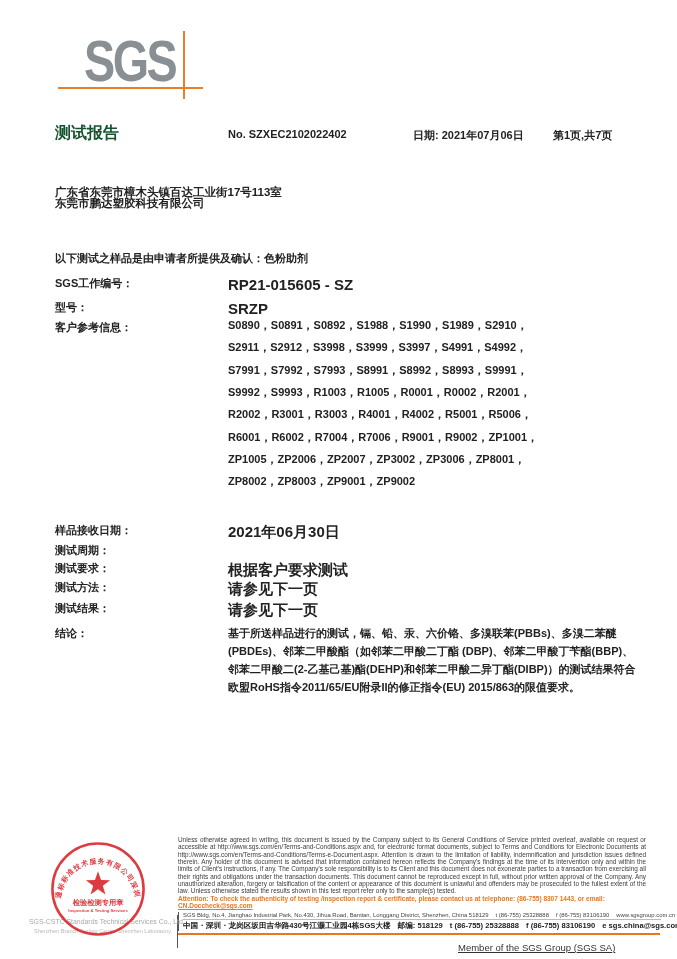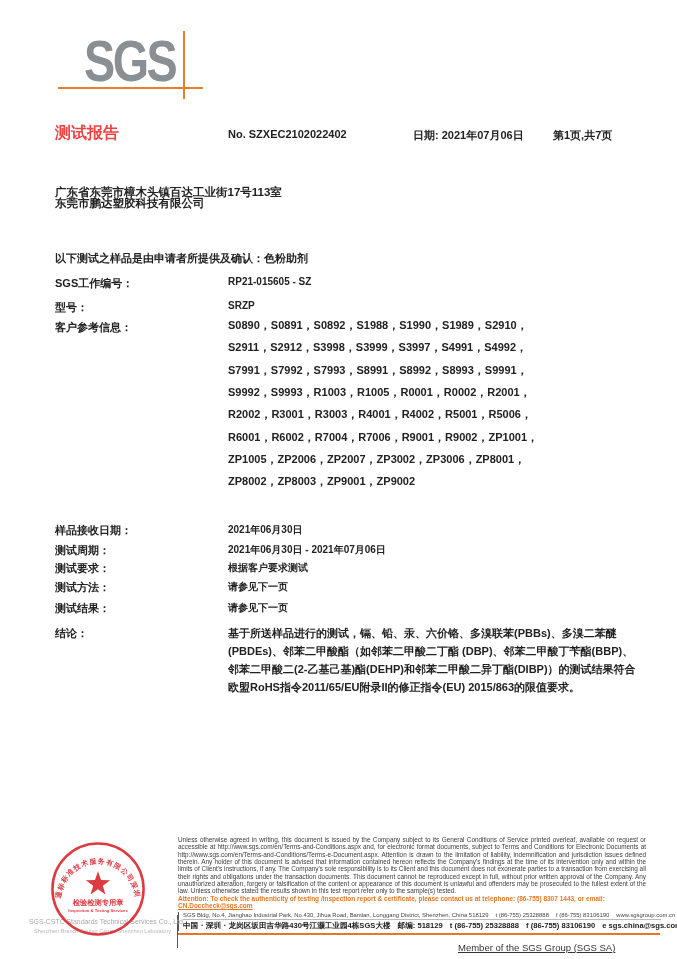--- a/index.html
+++ b/index.html
@@ -14,35 +14,35 @@
   .logo-text{
     position:absolute;left:84px;top:33px;
     font-size:57px;font-weight:bold;color:#8a8f93;
     letter-spacing:-3px;line-height:56px;
     transform:scaleX(0.82);transform-origin:left bottom;
   }
   .logo-hline{position:absolute;left:58px;top:87px;width:145px;height:2px;background:#e87f2b;}
   .logo-vline{position:absolute;left:183px;top:31px;width:2px;height:68px;background:#e87f2b;}
 
   
-  .doc-title{position:absolute;left:55px;top:123px;font-size:16px;font-weight:bold;color:#ef4444;}
+  .doc-title{position:absolute;left:55px;top:123px;font-size:16px;font-weight:bold;color:#14532d;}
   .hdr{position:absolute;top:128px;font-size:11px;font-weight:bold;color:#222;white-space:nowrap;}
   .hdr.no{left:228px;}
   .hdr.date{left:413px;}
   .hdr.pg{left:553px;}
 
   
   .company{position:absolute;left:55px;top:160px;font-size:11.5px;font-weight:bold;color:#222;margin-top:36px;}
   .addr{position:absolute;left:55px;top:185px;font-size:11.5px;font-weight:bold;color:#222;}
 
   
   .intro{position:absolute;left:55px;top:251px;font-size:11px;font-weight:bold;color:#222;}
   .frow{position:absolute;left:0;width:100%;height:16px;}
   .frow .lbl{position:absolute;left:55px;font-size:11px;font-weight:bold;color:#222;white-space:nowrap;}
-  .frow .val{position:absolute;left:228px;font-size:10px;font-weight:bold;color:#222;white-space:nowrap;}
+  .frow .val{position:absolute;left:228px;font-size:15px;font-weight:bold;color:#222;white-space:nowrap;}
   .ref-lines{position:absolute;left:228px;top:314px;font-size:11px;font-weight:bold;color:#222;}
   .ref-lines div{line-height:22.35px;white-space:nowrap;}
   .conclusion{
     position:absolute;left:228px;top:624px;width:414px;
     font-size:11px;font-weight:bold;color:#222;line-height:18px;text-align:left;
   }
 
   
   .footer-block{position:absolute;left:178px;top:836px;width:468px;}
   .disclaimer{
@@ -106,21 +106,20 @@
     <div>R6001，R6002，R7004，R7006，R9001，R9002，ZP1001，</div>
     <div>ZP1005，ZP2006，ZP2007，ZP3002，ZP3006，ZP8001，</div>
     <div>ZP8002，ZP8003，ZP9001，ZP9002</div>
   </div>
   <div class="frow" style="top:523px">
     <span class="lbl">样品接收日期：</span>
     <span class="val">2021年06月30日</span>
   </div>
   <div class="frow" style="top:543px">
     <span class="lbl">测试周期：</span>
-    <span class="val">2021年06月30日 - 2021年07月06日</span>
   </div>
   <div class="frow" style="top:561px">
     <span class="lbl">测试要求：</span>
     <span class="val">根据客户要求测试</span>
   </div>
   <div class="frow" style="top:580px">
     <span class="lbl">测试方法：</span>
     <span class="val">请参见下一页</span>
   </div>
   <div class="frow" style="top:601px">

